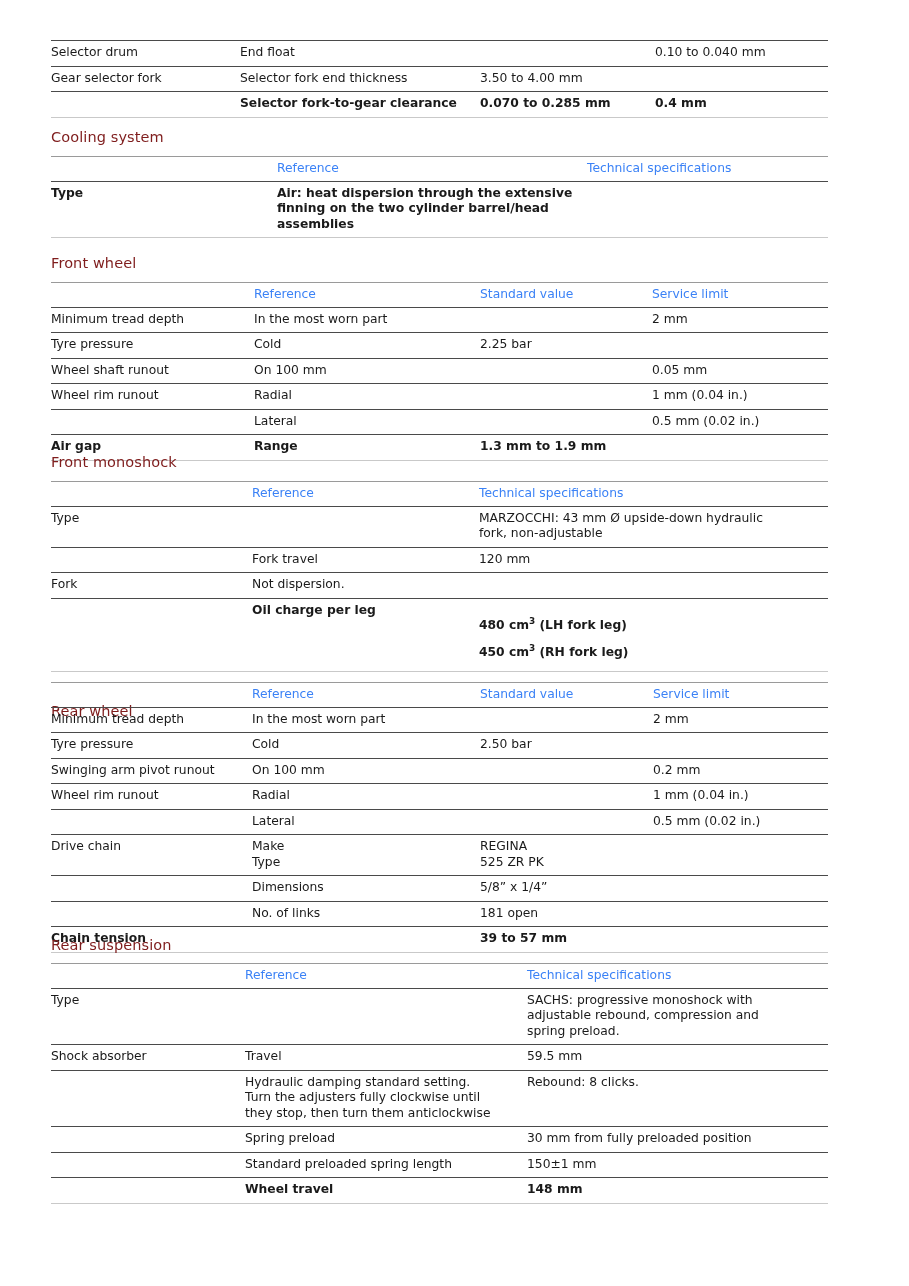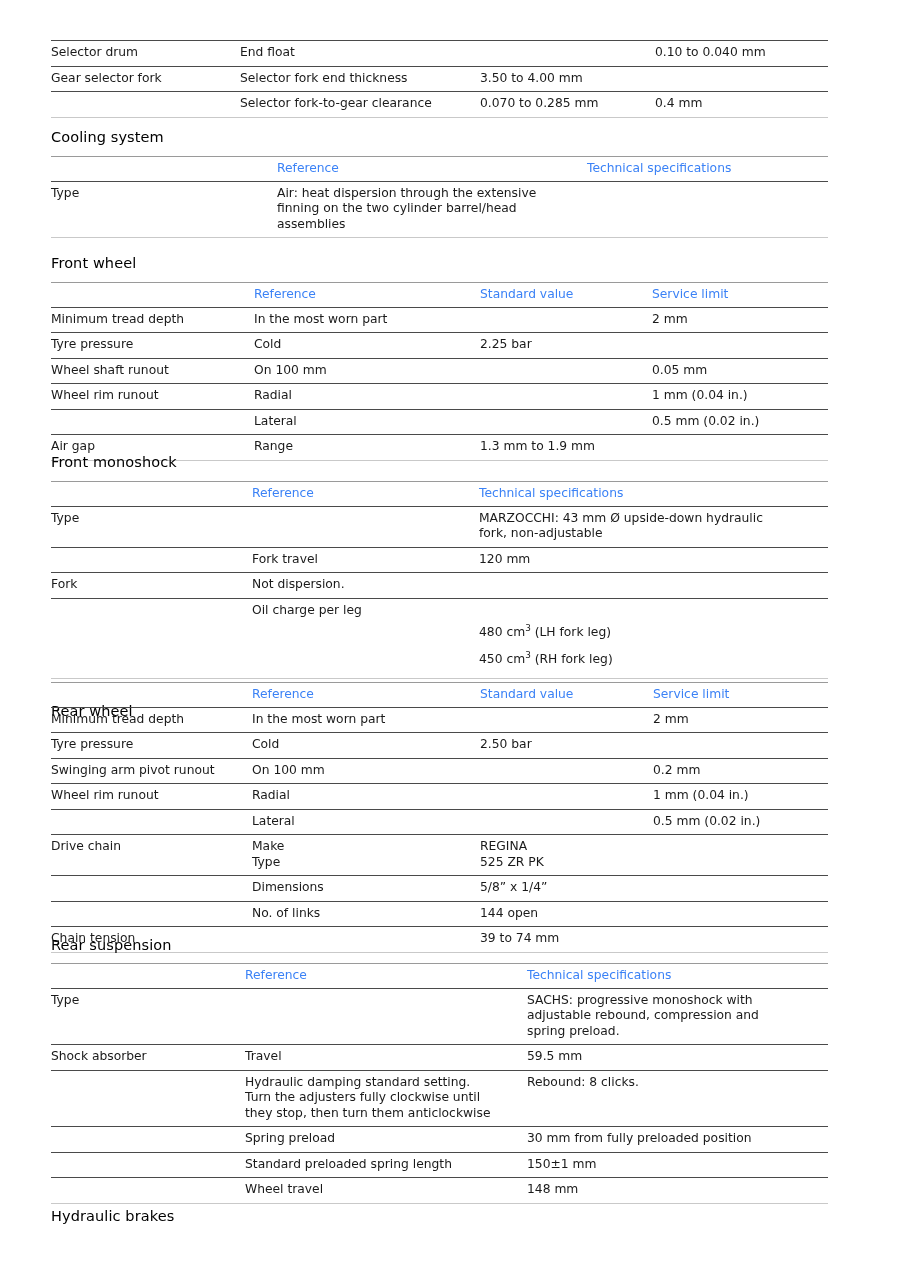--- a/index.html
+++ b/index.html
@@ -23,21 +23,21 @@
     overflow: hidden;
   }
   .block {
     position: absolute;
     left: 51px;
     width: 777px;
   }
   h2.section-heading {
     font-size: 14.5px;
     font-weight: 400;
-    color: #000000;
+    color: #7f1d1d;
     margin: 0;
     padding: 0;
     line-height: 18px;
     letter-spacing: 0.1px;
   }
   table.spec {
     border-collapse: collapse;
     width: 777px;
     table-layout: fixed;
     font-size: 12.3px;
@@ -55,20 +55,21 @@
   table.spec tr.header-row td {
     border-top: 1.3px solid #9a9a9a;
     color: #3b82f6;
     padding-bottom: 4px;
   }
   table.spec tr.first-row td {
     border-top: 1.3px solid #4a4a4a;
   }
   table.spec tr.last-rule td {
     border-bottom: 1.3px solid #c9c9c9;
+    font-weight: bold;
   }
   sup {
     font-size: 0.72em;
     vertical-align: super;
     line-height: 0;
   }
   .multiline { white-space: pre-line; }
 </style>
 </head>
 <body>
@@ -219,21 +220,21 @@
           <td>120 mm</td>
         </tr>
         <tr>
           <td>Fork</td>
           <td>Not dispersion.</td>
           <td></td>
         </tr>
         <tr class="last-rule">
           <td></td>
           <td>Oil charge per leg</td>
-          <td style="padding-top:20px;line-height:27px;">
+          <td style="padding-top:13px;line-height:27px;">
             <span><span>480 cm</span><sup>3</sup><span> (LH fork leg)</span></span><br>
             <span><span>450 cm</span><sup>3</sup><span> (RH fork leg)</span></span>
           </td>
         </tr>
       </tbody>
     </table>
   </div>
 
   <div class="block" style="top:654px;margin-top:48px;">
     <h2 class="section-heading">Rear wheel</h2>
@@ -293,27 +294,27 @@
         </tr>
         <tr>
           <td></td>
           <td>Dimensions</td>
           <td>5/8” x 1/4”</td>
           <td></td>
         </tr>
         <tr>
           <td></td>
           <td>No. of links</td>
-          <td>144 open</td>
+          <td>181 open</td>
           <td></td>
         </tr>
         <tr class="last-rule">
           <td>Chain tension</td>
           <td></td>
-          <td>39 to 74 mm</td>
+          <td>39 to 57 mm</td>
           <td></td>
         </tr>
       </tbody>
     </table>
   </div>
 
   <div class="block" style="top:936px;">
     <h2 class="section-heading">Rear suspension</h2>
   </div>
   <div class="block" style="top:963px;">
@@ -360,17 +361,14 @@
         </tr>
         <tr class="last-rule">
           <td></td>
           <td>Wheel travel</td>
           <td>148 mm</td>
         </tr>
       </tbody>
     </table>
   </div>
 
-  <div class="block" style="top:1207px;">
-    <h2 class="section-heading">Hydraulic brakes</h2>
-  </div>
 
 </div>
 
 </body></html>

